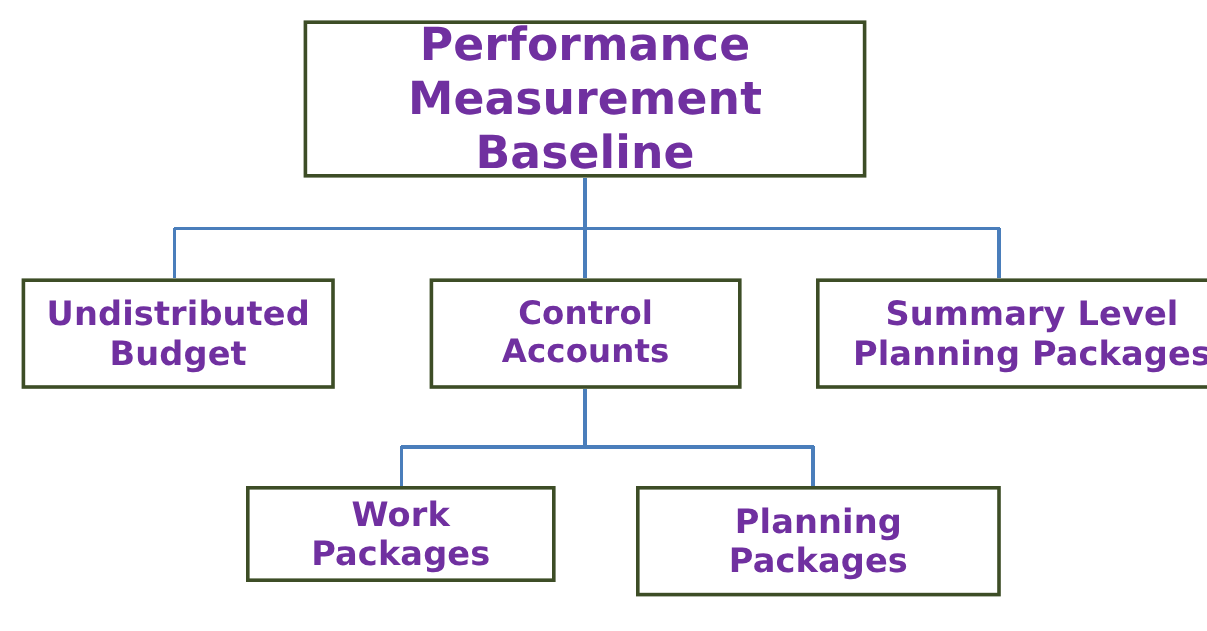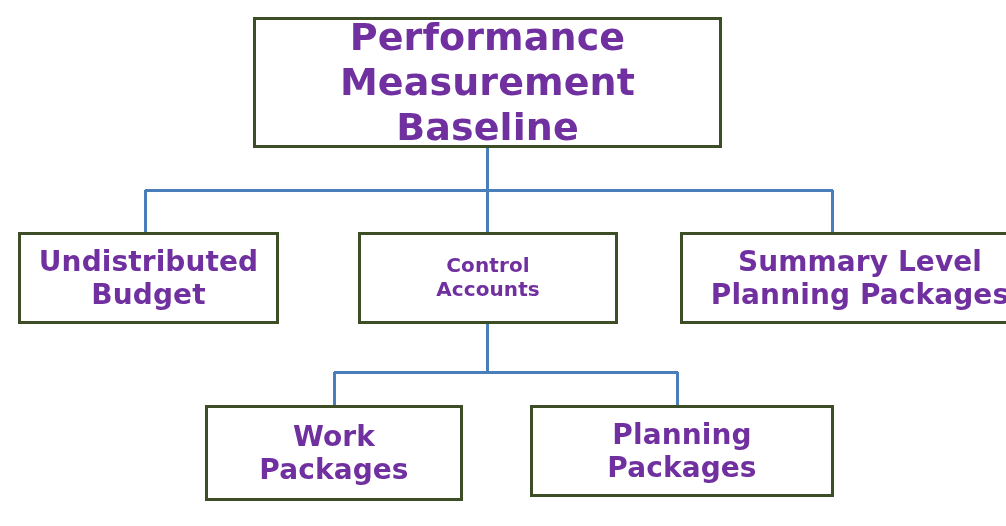--- a/index.html
+++ b/index.html
@@ -53,34 +53,34 @@
     top: 232px;
     width: 261px;
     height: 92px;
     font-size: 28px;
   }
   #node-control-accounts {
     left: 358px;
     top: 232px;
     width: 260px;
     height: 92px;
-    font-size: 20px;
+    font-size: 27px;
   }
   #node-summary-level-planning-packages {
     left: 680px;
     top: 232px;
     width: 360px;
     height: 92px;
     font-size: 28px;
   }
   #node-work-packages {
     left: 205px;
     top: 405px;
     width: 258px;
-    height: 96px;
+    height: 80px;
     font-size: 28px;
   }
   #node-planning-packages {
     left: 530px;
     top: 405px;
     width: 304px;
     height: 92px;
     font-size: 28px;
   }
 </style>

